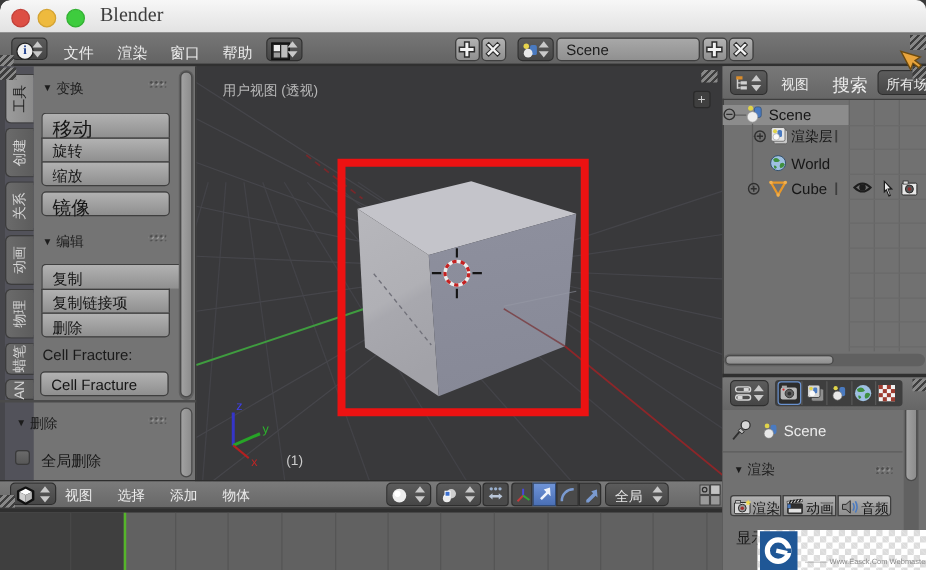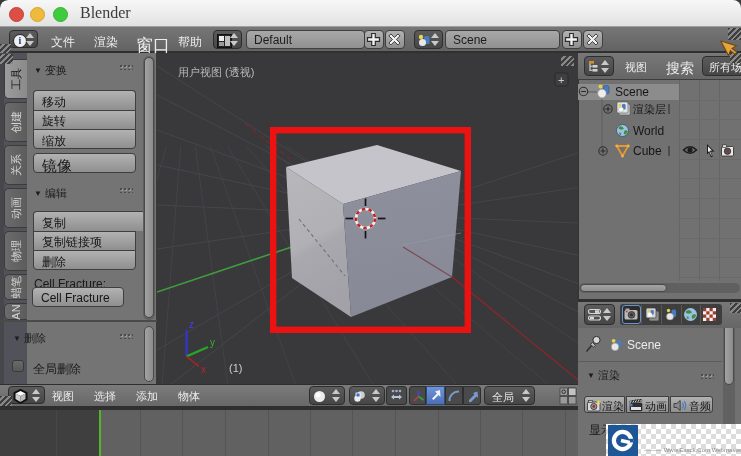--- a/index.html
+++ b/index.html
@@ -25,33 +25,30 @@
   <div class="abs txt" style="left:80px;top:4px;font-family:'Liberation Serif',serif;font-size:16px;color:#3c3c3c;">Blender</div>
 </div>
 
 <div class="abs" style="left:0;top:27px;width:741px;height:26px;background:linear-gradient(#767676,#636363);border-bottom:2px solid #303030;box-sizing:border-box;">
   <div class="abs dbtn" style="left:9px;top:3px;width:29px;height:18px;">
     <div class="abs" style="left:3px;top:2.5px;width:12px;height:12px;border-radius:50%;background:#f0f0f0;border:1px solid #222;color:#1a3a8a;font-size:10px;font-weight:bold;text-align:center;line-height:12px;font-family:'Liberation Serif',serif;">i</div>
     <div class="updn" style="right:2px;"></div>
   </div>
   <div class="abs txt" style="left:51px;top:7px;font-size:12px;color:#ececec;">文件</div>
   <div class="abs txt" style="left:94px;top:7px;font-size:12px;color:#ececec;">渲染</div>
-  <div class="abs txt" style="left:136px;top:7px;font-size:17px;color:#ececec;">窗口</div>
+  <div class="abs txt" style="left:136px;top:7px;font-size:12px;color:#ececec;">窗口</div>
   <div class="abs txt" style="left:178px;top:7px;font-size:12px;color:#ececec;">帮助</div>
   <div class="abs dbtn" style="left:213px;top:3px;width:29px;height:19px;">
     <div class="abs" style="left:3px;top:3px;width:13px;height:12px;background:#232323;border:1px solid #111;">
       <div class="abs" style="left:1px;top:1px;width:5px;height:4.5px;background:#ededed;"></div>
       <div class="abs" style="left:1px;top:6.5px;width:5px;height:4.5px;background:#9a9a9a;"></div>
       <div class="abs" style="left:7px;top:1px;width:5px;height:10px;background:#bdbdbd;"></div>
     </div>
     <div class="updn" style="right:2px;"></div>
   </div>
-  <div class="abs lbtn" style="left:246px;top:3px;width:119px;height:19px;background:linear-gradient(#a8a8a8,#909090);">
-    <div class="abs txt" style="left:7px;top:2px;font-size:12px;color:#1c1c1c;">Default</div>
-  </div>
   <div class="abs lbtn" style="left:364px;top:3px;width:20px;height:19px;">
         <svg width="17" height="17" viewBox="0 0 17 17" style="position:absolute;left:0;top:0;">
           <path d="M6.7 2.5 h3.6 v4.2 h4.2 v3.6 h-4.2 v4.2 h-3.6 v-4.2 h-4.2 v-3.6 h4.2 Z" fill="#f2f2f2" stroke="#2e2e2e" stroke-width="1.2"></path>
         </svg>
       </div>
   <div class="abs lbtn" style="left:385px;top:3px;width:20px;height:19px;">
         <svg width="17" height="17" viewBox="0 0 17 17" style="position:absolute;left:0;top:0;">
           <path d="M4.2 1.8 L8.5 6.1 L12.8 1.8 L15.2 4.2 L10.9 8.5 L15.2 12.8 L12.8 15.2 L8.5 10.9 L4.2 15.2 L1.8 12.8 L6.1 8.5 L1.8 4.2 Z" fill="#f2f2f2" stroke="#2e2e2e" stroke-width="1.1" transform="scale(0.82) translate(1.8,1.8)"></path>
         </svg>
       </div>
@@ -111,21 +108,21 @@
 <div class="abs txt" style="left:50%;top:50%;transform:translate(-50%,-50%) rotate(-90deg);font-size:11px;color:#d6d6d6;">蜡笔</div>
     </div>
 <div class="abs" style="left:4px;top:303px;width:23px;height:17px;background:linear-gradient(90deg,#6b6b6b,#5c5c5c);border:1px solid #3c3c3c;border-right:none;border-radius:5px 0 0 5px;box-sizing:border-box;">
 <div class="abs txt" style="left:50%;top:50%;transform:translate(-50%,-50%) rotate(-90deg);font-size:11px;color:#d6d6d6;">AN</div>
     </div>
 <div id="shelf">
 
   <div class="abs txt" style="left:34px;top:63px;font-size:11px;color:#1c1c1c;"><span style="font-size:8px;vertical-align:1px;">▼</span> 变换</div>
   <div class="abs grip" style="left:119px;top:64px;"></div>
   <div class="abs lbtn" style="left:33px;top:90px;width:103px;height:20px;border-radius:4px 4px 0 0;border-bottom:none;">
-        <div class="abs txt" style="left:8px;top:3px;font-size:12px;">移动</div>
+        <div class="abs txt" style="left:8px;top:3px;font-size:16px;">移动</div>
       </div>
   <div class="abs lbtn" style="left:33px;top:110px;width:103px;height:19px;border-radius:0;border-bottom:none;">
         <div class="abs txt" style="left:8px;top:2px;font-size:12px;">旋转</div>
       </div>
   <div class="abs lbtn" style="left:33px;top:129px;width:103px;height:20px;border-radius:0 0 4px 4px;">
         <div class="abs txt" style="left:8px;top:3px;font-size:12px;">缩放</div>
       </div>
   <div class="abs lbtn" style="left:33px;top:153px;width:103px;height:20px;">
         <div class="abs txt" style="left:8px;top:3px;font-size:15px;">镜像</div>
       </div>
@@ -135,21 +132,21 @@
   <div class="abs lbtn" style="left:33px;top:211px;width:116px;height:20px;border-radius:4px 4px 0 0;border-bottom:none;">
         <div class="abs txt" style="left:8px;top:3px;font-size:12px;">复制</div>
       </div>
   <div class="abs lbtn" style="left:33px;top:231px;width:103px;height:19px;border-radius:0;border-bottom:none;">
         <div class="abs txt" style="left:8px;top:2px;font-size:12px;">复制链接项</div>
       </div>
   <div class="abs lbtn" style="left:33px;top:250px;width:103px;height:20px;border-radius:0 0 4px 4px;">
         <div class="abs txt" style="left:8px;top:3px;font-size:12px;">删除</div>
       </div>
   <div class="abs txt" style="left:34px;top:277px;font-size:12px;color:#1a1a1a;">Cell Fracture:</div>
-  <div class="abs lbtn" style="left:32px;top:287px;width:92px;height:20px;">
+  <div class="abs lbtn" style="left:32px;top:297px;width:103px;height:20px;">
         <div class="abs txt" style="left:8px;top:3px;font-size:12px;">Cell Fracture</div>
       </div>
 
   <div class="abs" style="left:143px;top:56px;width:12px;height:264px;background:#5f5f5f;border-radius:6px;"></div>
   <div class="abs" style="left:144px;top:57px;width:10px;height:261px;background:linear-gradient(90deg,#a2a2a2,#8c8c8c);border-radius:5px;border:1px solid #4a4a4a;box-sizing:border-box;"></div>
 
   <div class="abs" style="left:0px;top:320px;width:157px;height:2px;background:#4a4a4a;"></div>
   <div class="abs txt" style="left:13px;top:331px;font-size:11px;color:#1c1c1c;"><span style="font-size:8px;vertical-align:1px;">▼</span> 删除</div>
   <div class="abs grip" style="left:119px;top:333px;"></div>
   <div class="abs" style="left:144px;top:326px;width:10px;height:56px;background:linear-gradient(90deg,#a2a2a2,#8c8c8c);border-radius:5px;border:1px solid #4a4a4a;box-sizing:border-box;"></div>

